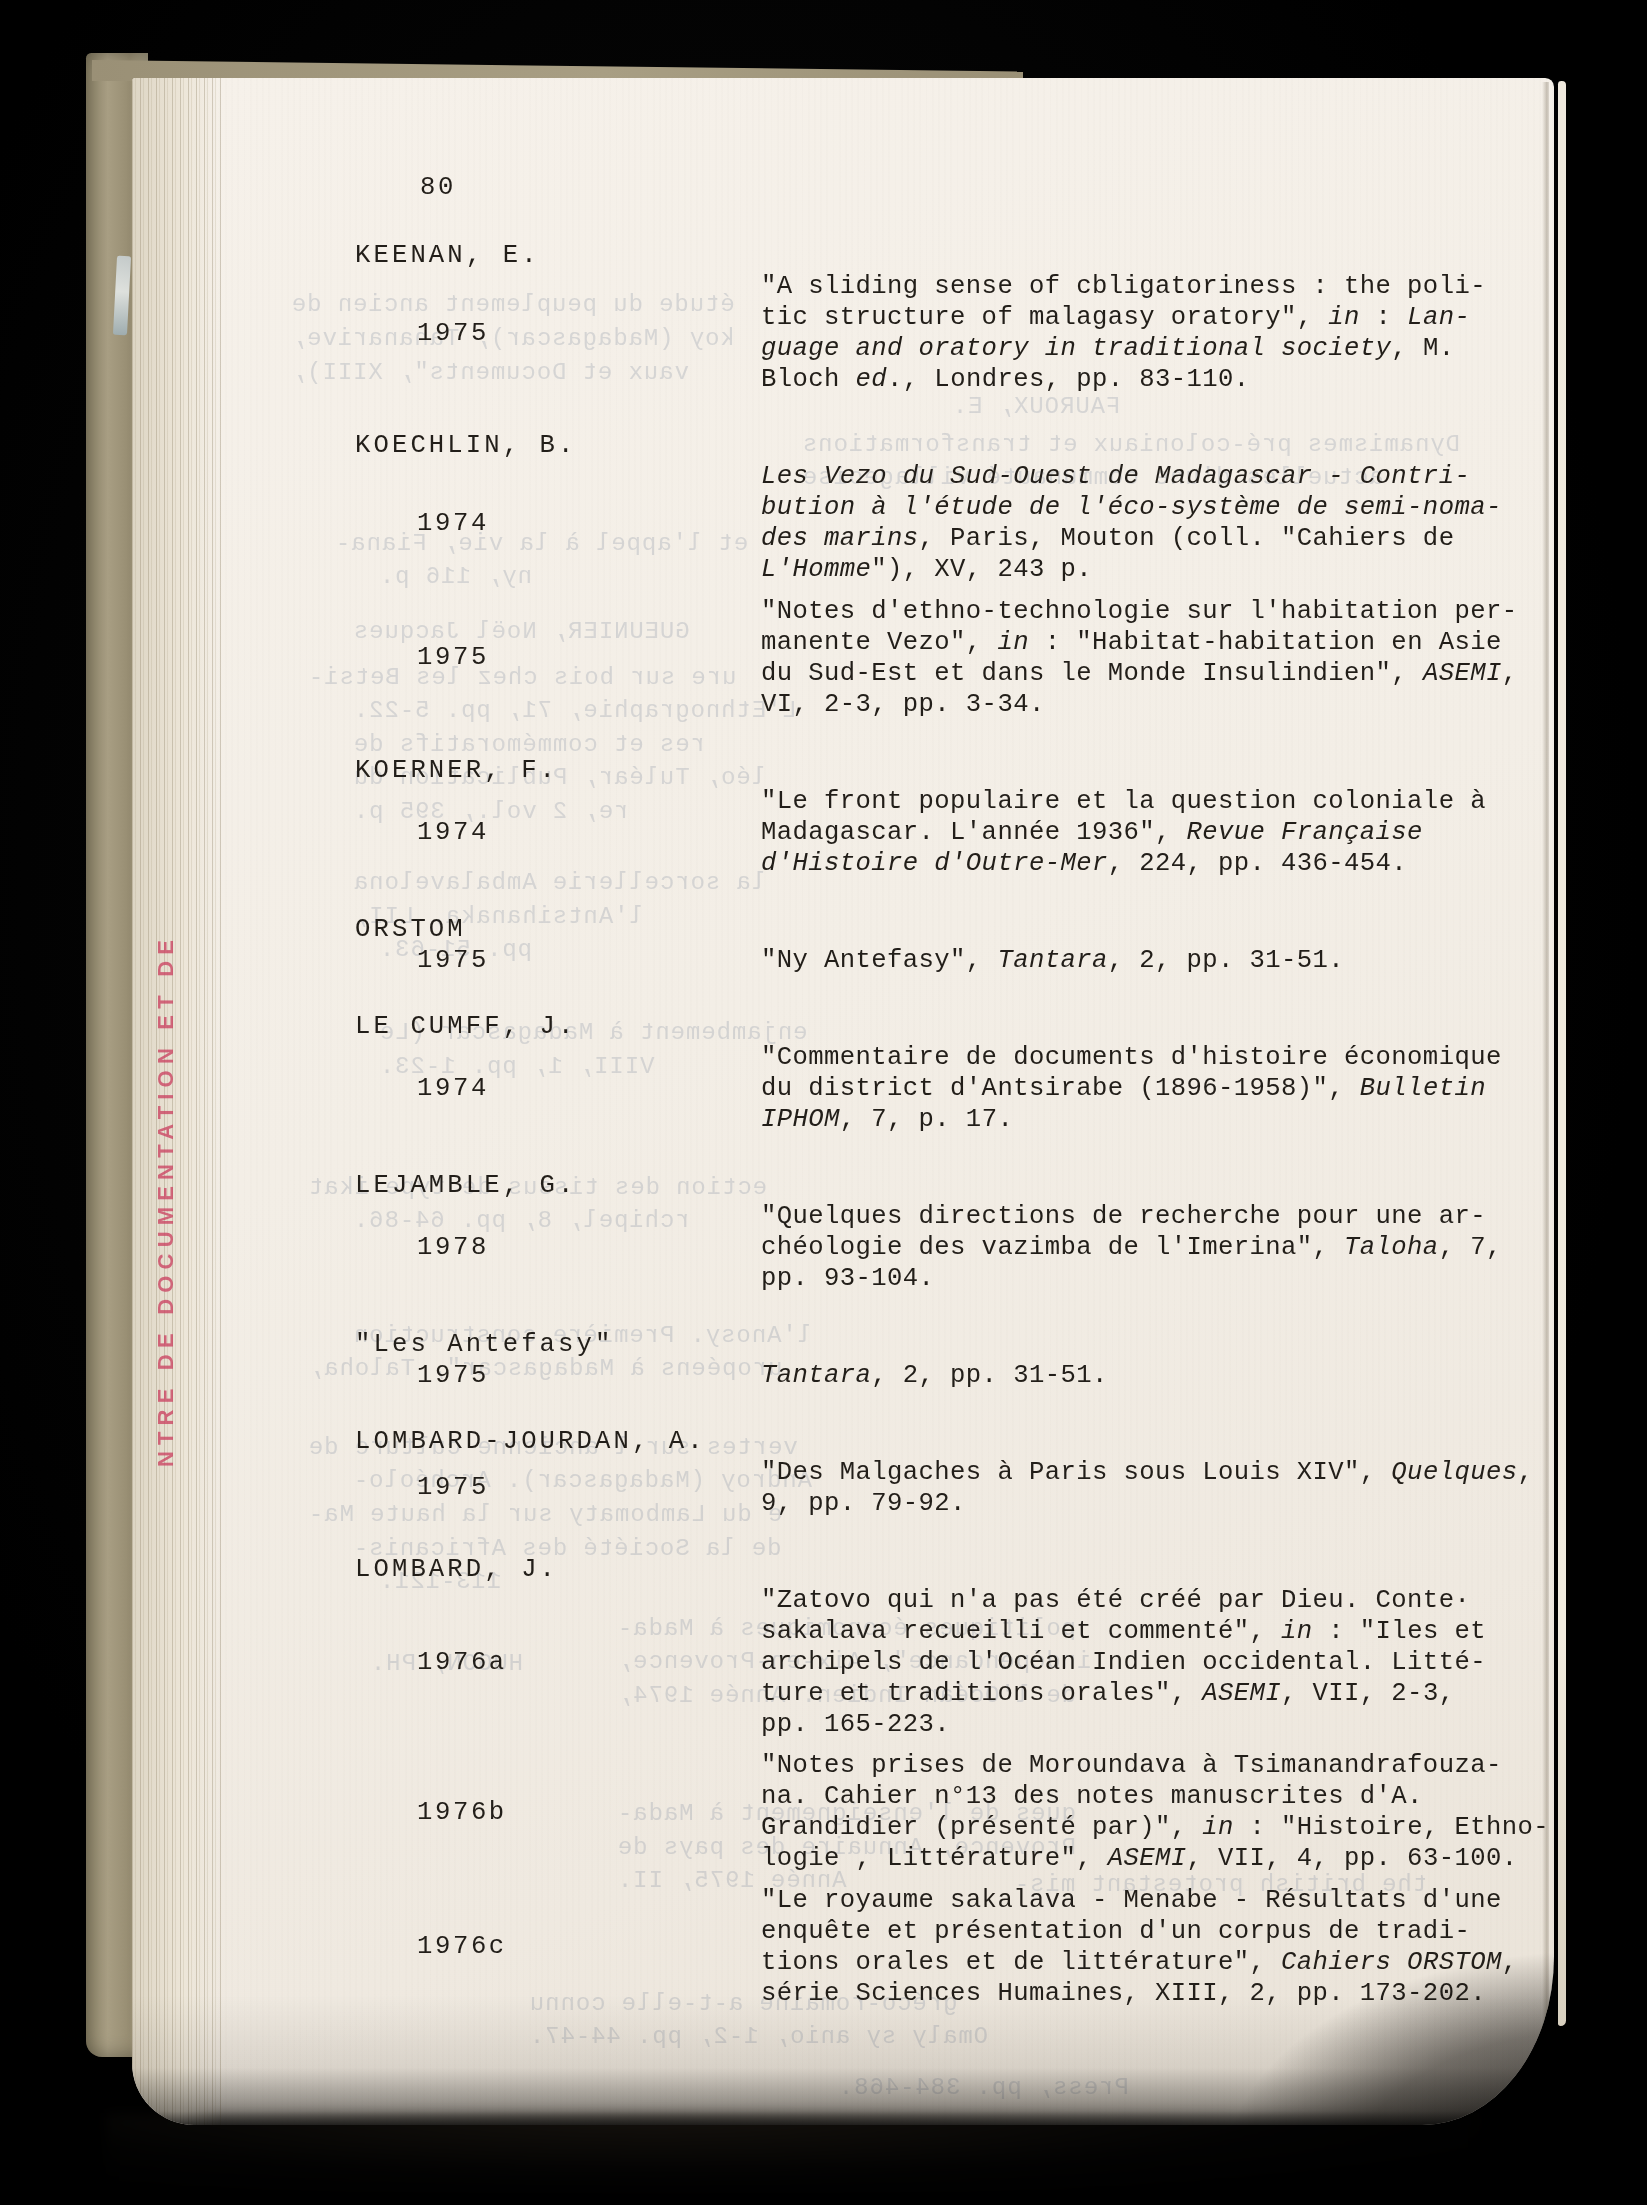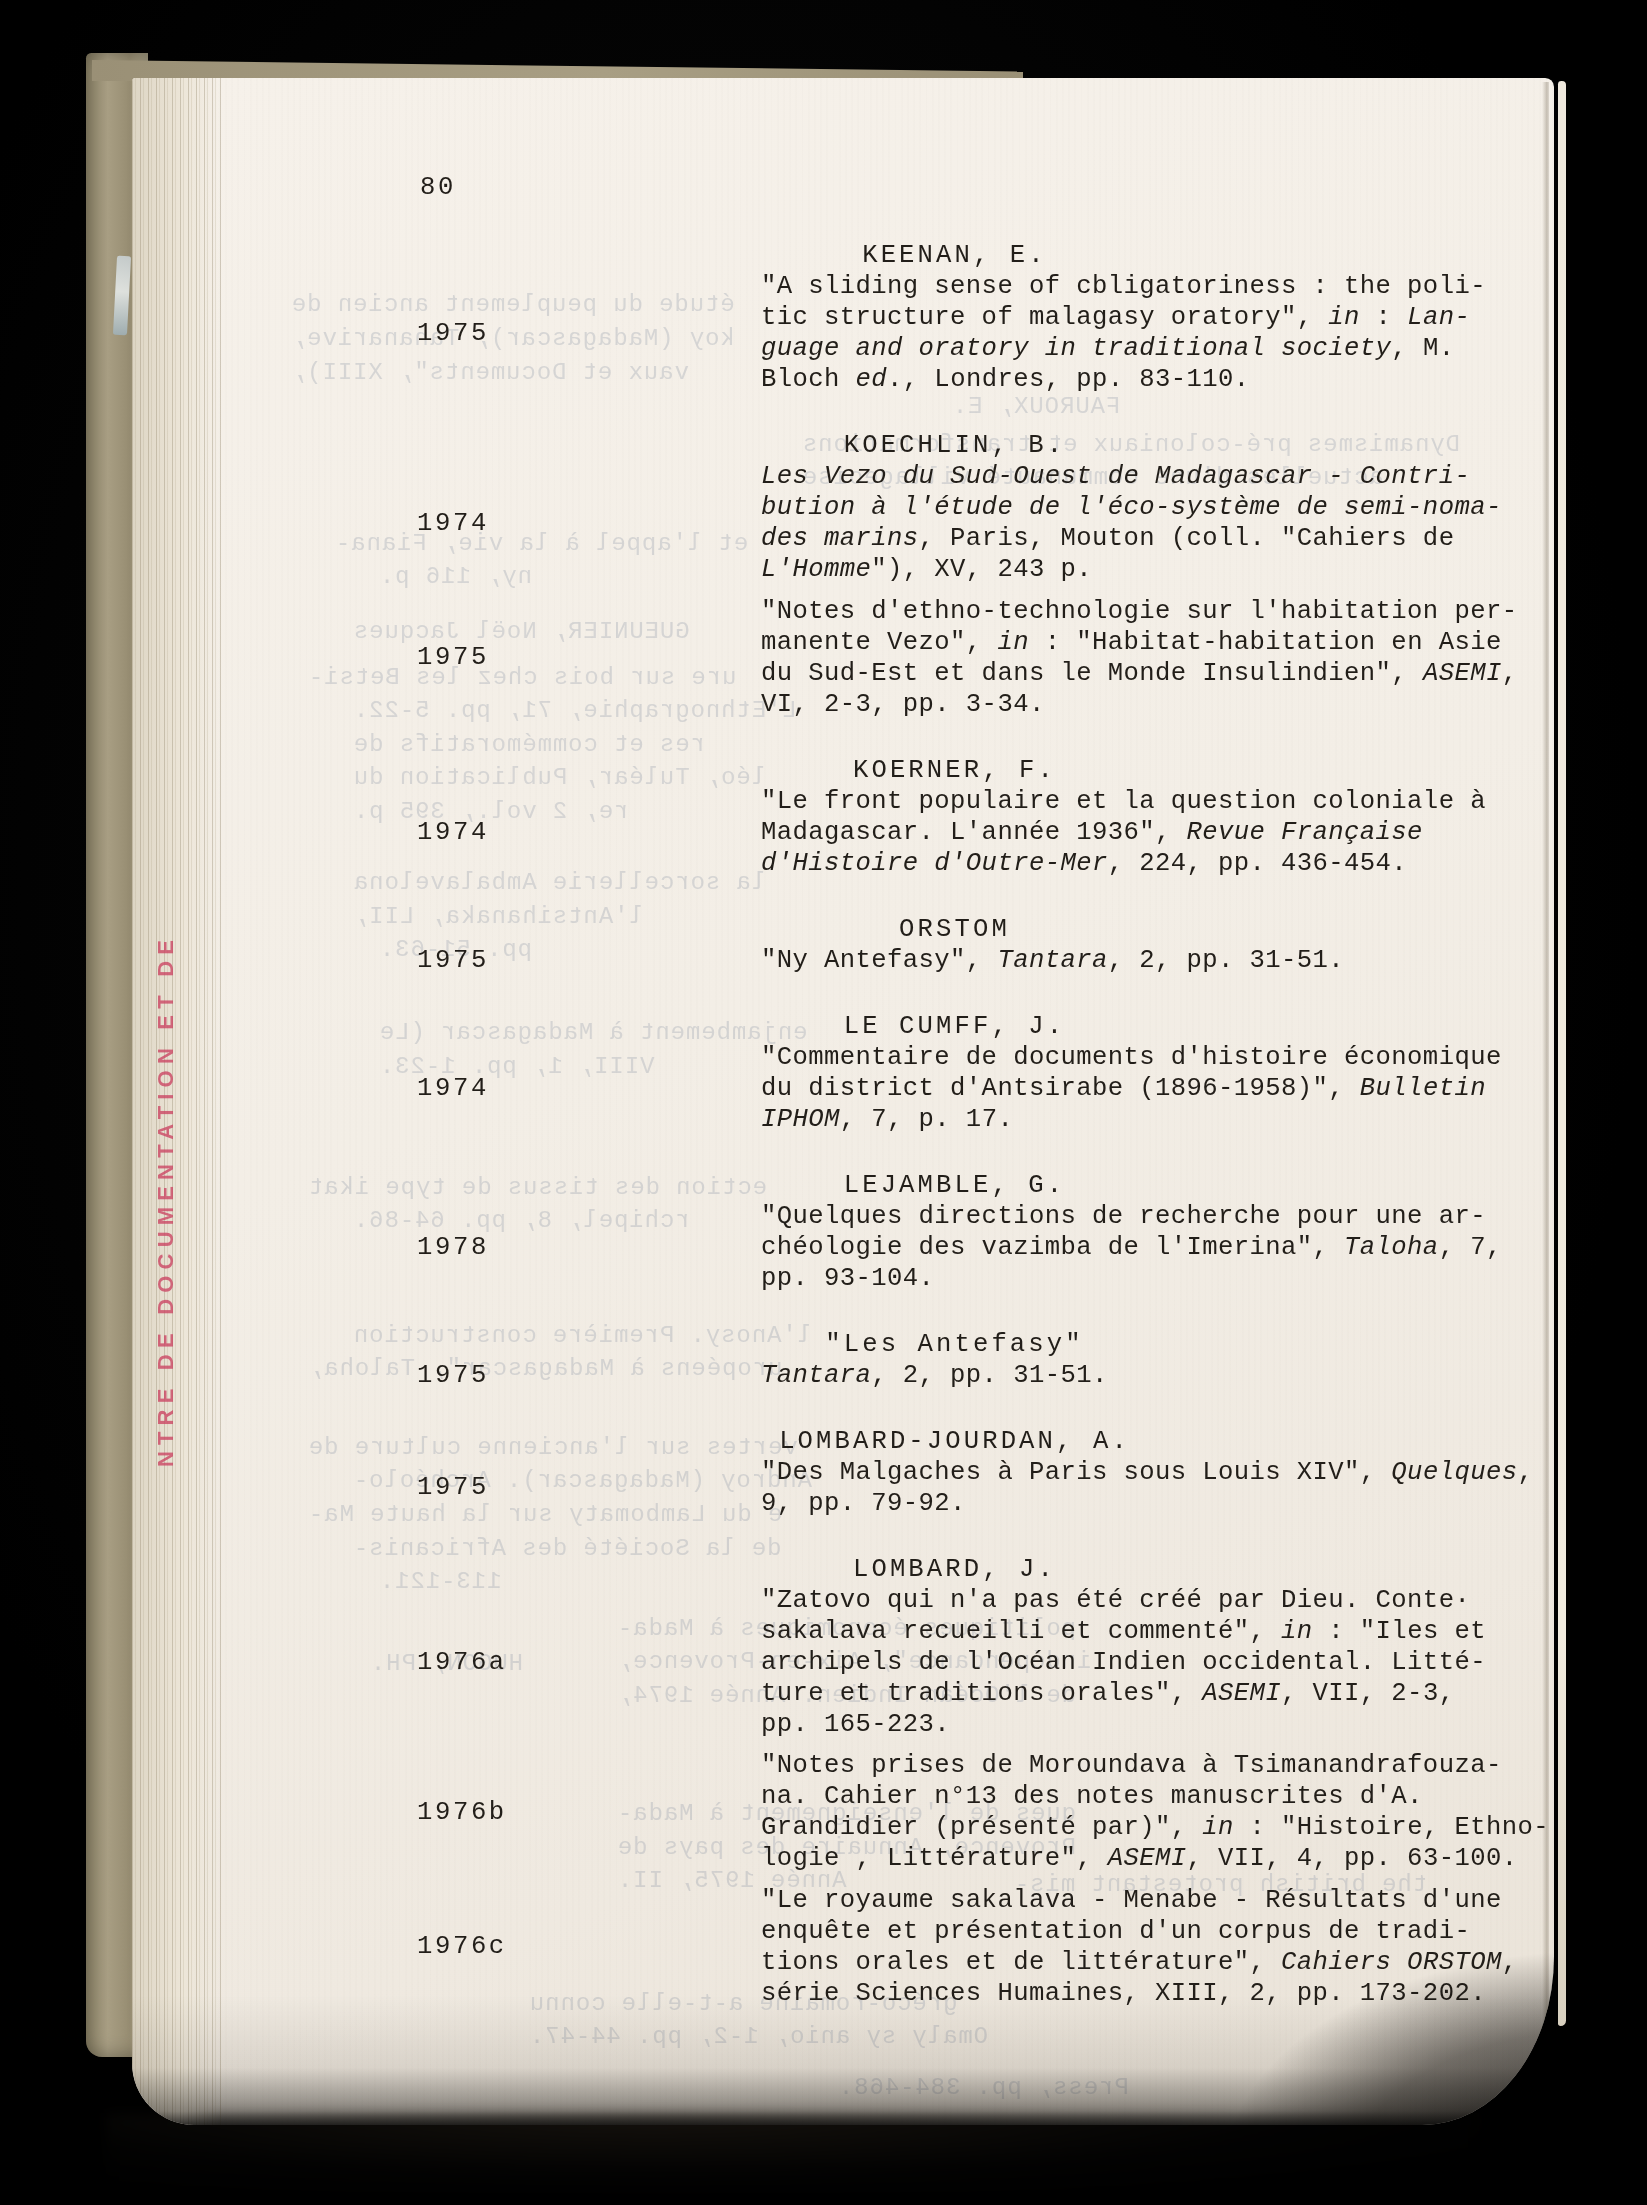--- a/index.html
+++ b/index.html
@@ -84,21 +84,21 @@
   
   .content{
     position:absolute;left:0;top:0;width:100%;z-index:2;
     padding-top:94px;color:#221e19;
     font-size:25.6px;line-height:31px;
   }
   .page-number{padding-left:240px;letter-spacing:2.6px;margin-left:48px;}
   .bib{margin-top:37px;}
   .entry{margin-top:35px;}
   .entry:first-child{margin-top:0;}
-  .author{padding-left:223px;letter-spacing:3.1px;white-space:pre;text-align:center;}
+  .author{padding-left:223px;letter-spacing:3.1px;white-space:pre;}
   .item{display:flex;align-items:center;font-family:Liberation Mono, monospace;}
   .item + .item{margin-top:10.6px;}
   .year{flex:0 0 629px;box-sizing:border-box;padding-left:285px;letter-spacing:2.6px;}
   .body{flex:1 1 auto;letter-spacing:0.4px;}
   .line{white-space:pre;}
   .it{font-style:italic;}
 </style>
 </head>
 <body>
 

